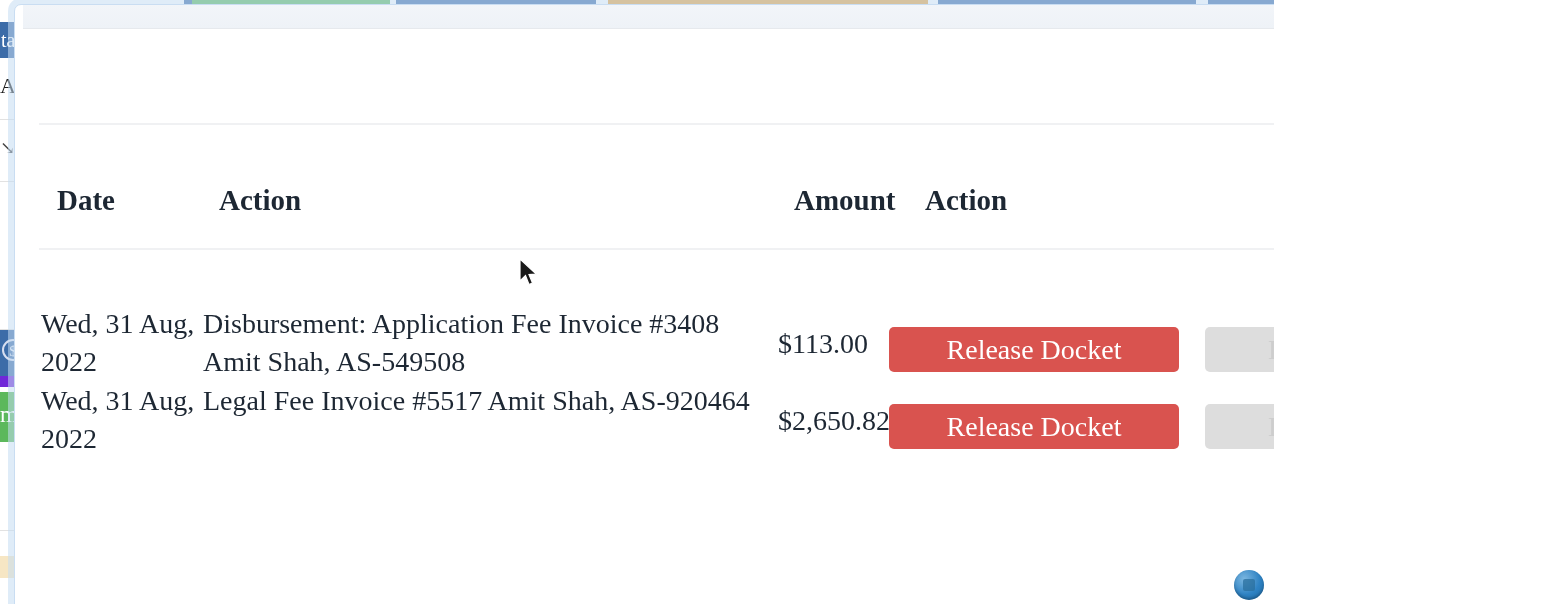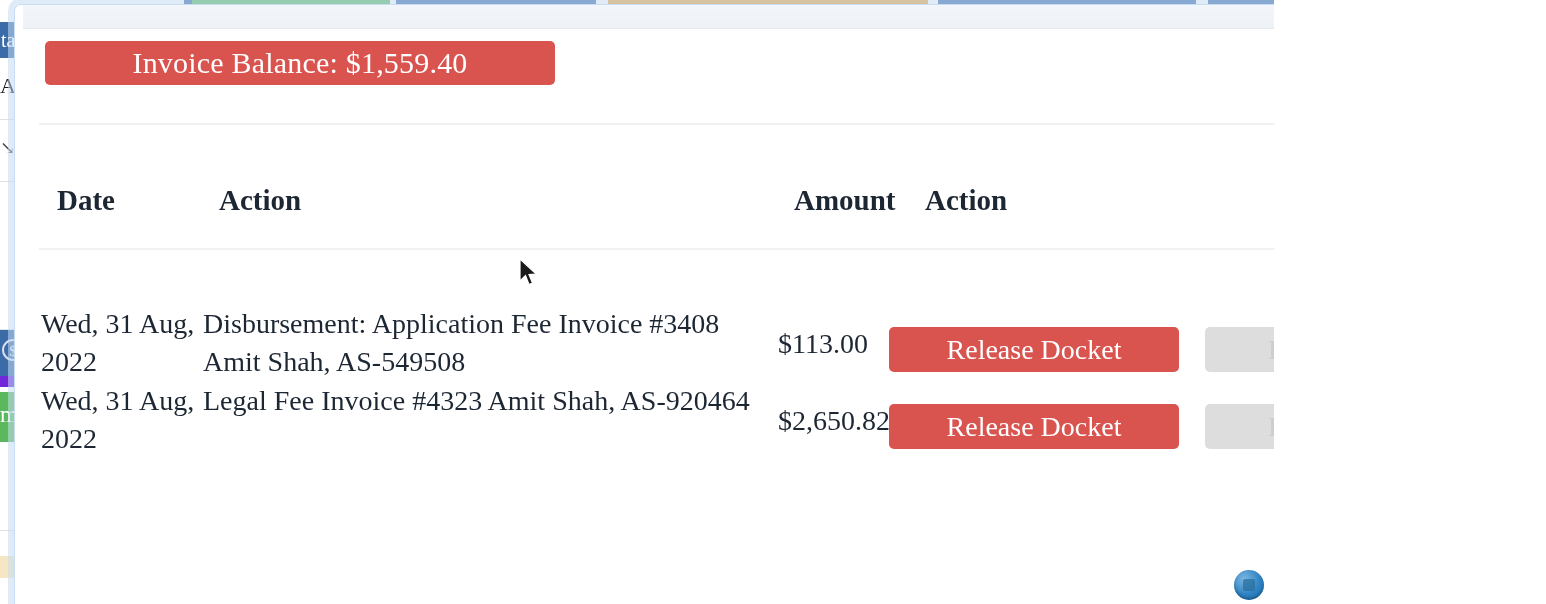--- a/index.html
+++ b/index.html
@@ -409,21 +409,20 @@
     <div class="bg-right-tan"></div>
   </div>
 
   <div class="modal-shell">
     <div class="modal-inner">
 
       <div class="modal-topbar"></div>
 
       <div class="modal-body">
 
-        <div class="balance-badge">Invoice Balance: $1,559.40</div>
 
         <div class="divider top-rule"></div>
 
         <div class="table">
 
           <div class="t-head col-date">Date</div>
           <div class="t-head col-detail">Action</div>
           <div class="t-head col-amount">Amount</div>
           <div class="t-head col-action">Action</div>
 
@@ -432,21 +431,21 @@
           <div class="t-row r0">
             <div class="cell date">Wed, 31 Aug, 2022</div>
             <div class="cell detail">Disbursement: Application Fee Invoice #3408 Amit Shah, AS-549508</div>
             <div class="cell amount">$113.00</div>
             <button class="btn btn-release">Release Docket</button>
             <button class="btn btn-delete" disabled="">Delete Posting</button>
           </div>
 
           <div class="t-row r1">
             <div class="cell date">Wed, 31 Aug, 2022</div>
-            <div class="cell detail">Legal Fee Invoice #4323 Amit Shah, AS-920464</div>
+            <div class="cell detail">Legal Fee Invoice #5517 Amit Shah, AS-920464</div>
             <div class="cell amount">$2,650.82</div>
             <button class="btn btn-release">Release Docket</button>
             <button class="btn btn-delete" disabled="">Delete Posting</button>
           </div>
 
         </div>
 
         <div class="footer-close">Close</div>
 
       </div>

